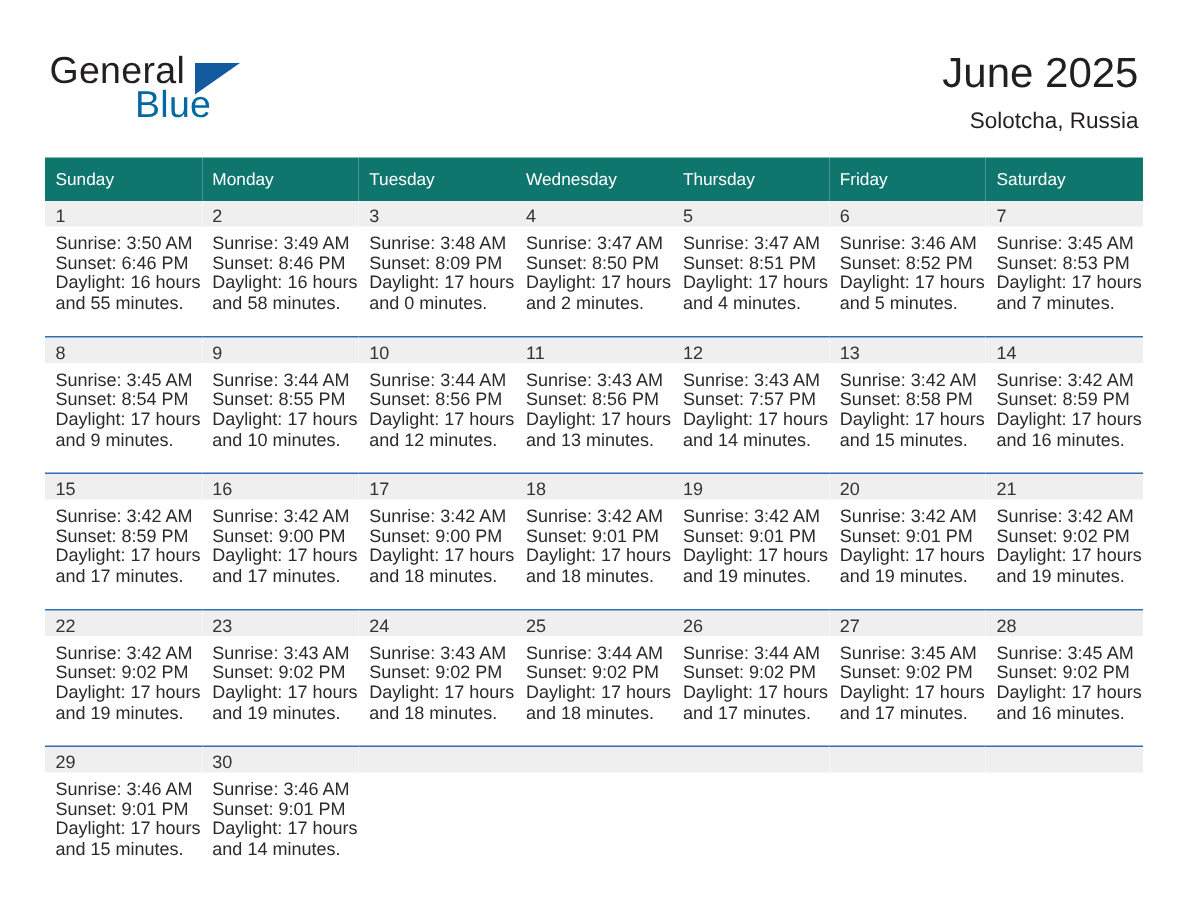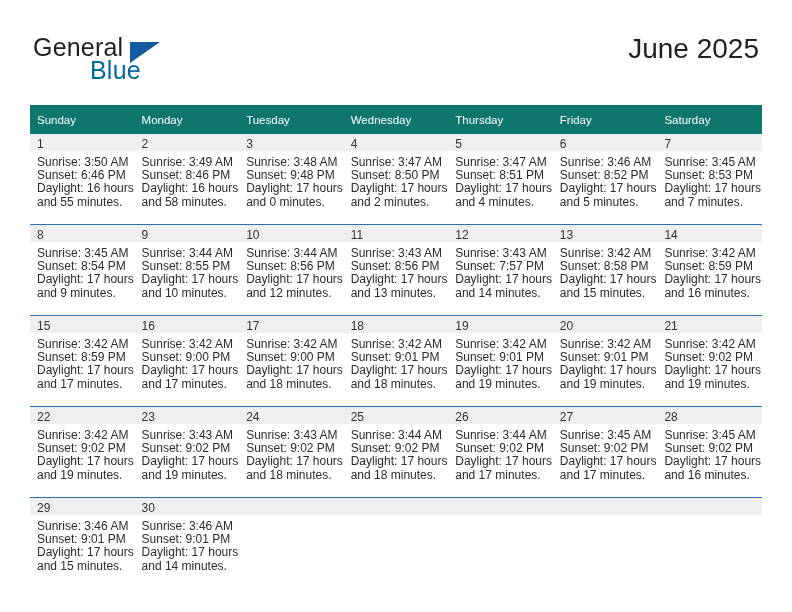--- a/index.html
+++ b/index.html
@@ -156,20 +156,21 @@
   <div class="header">
 
     <div class="brand">
       <span class="brand-general">General</span>
       <span class="brand-triangle"></span>
       <span class="brand-blue">Blue</span>
     </div>
 
     <div class="title-block">
       <div class="cal-title">June 2025</div>
+      <div class="cal-subtitle">Solotcha, Russia</div>
     </div>
 
   </div>
 
   <table class="calendar">
     <colgroup>
       <col>
         <col>
         <col>
         <col>
@@ -205,21 +206,21 @@
               <div>Sunrise: 3:49 AM</div>
               <div>Sunset: 8:46 PM</div>
               <div>Daylight: 16 hours</div>
               <div>and 58 minutes.</div>
             </div>
           </td>
           <td>
             <div class="daynum-band">3</div>
             <div class="cell-body">
               <div>Sunrise: 3:48 AM</div>
-              <div>Sunset: 9:48 PM</div>
+              <div>Sunset: 8:09 PM</div>
               <div>Daylight: 17 hours</div>
               <div>and 0 minutes.</div>
             </div>
           </td>
           <td>
             <div class="daynum-band">4</div>
             <div class="cell-body">
               <div>Sunrise: 3:47 AM</div>
               <div>Sunset: 8:50 PM</div>
               <div>Daylight: 17 hours</div>

